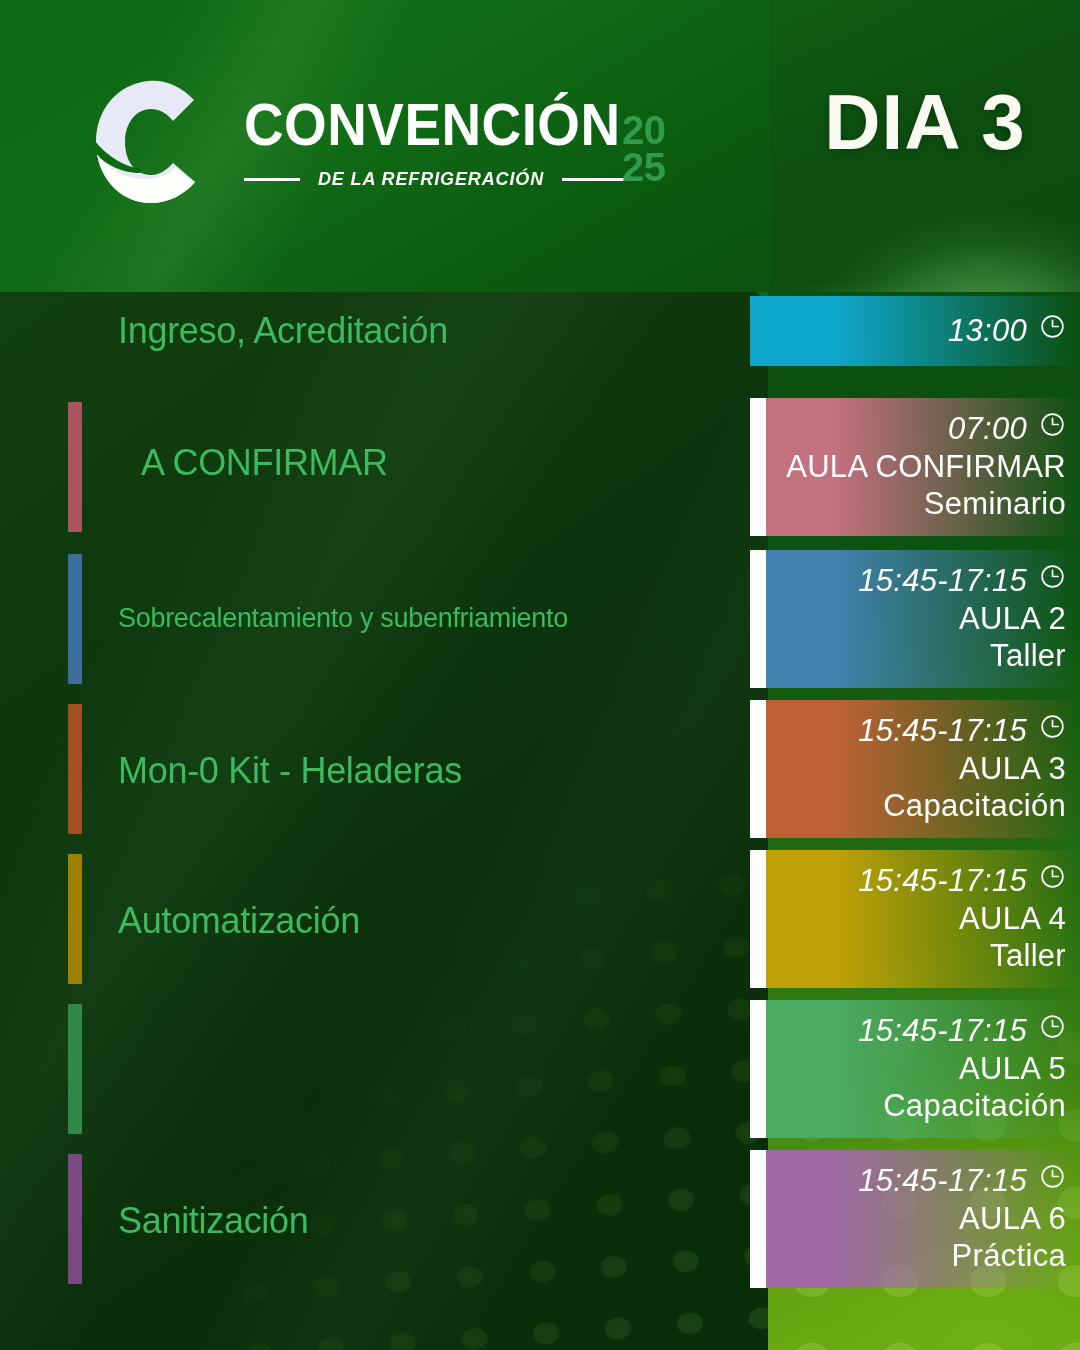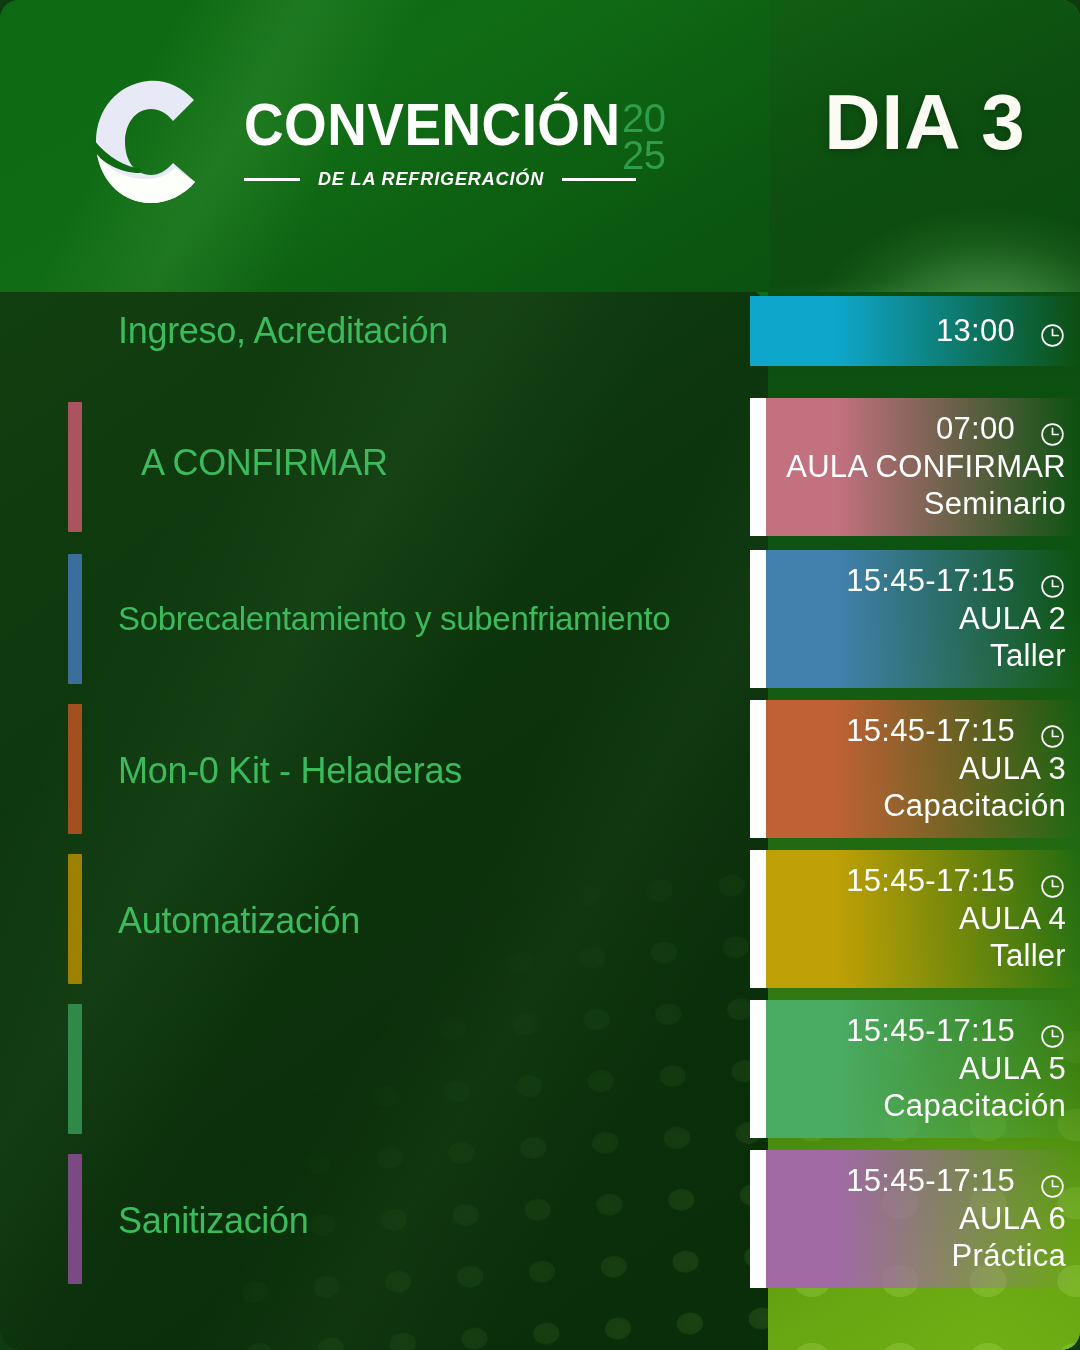--- a/index.html
+++ b/index.html
@@ -13,21 +13,20 @@
 
   
   .poster {
     position:absolute; inset:0;
     width:1080px; height:1350px;
     overflow:hidden;
     background:
       radial-gradient(ellipse 900px 700px at 92% 88%, #5a9c12 0%, rgba(90,156,18,0) 62%),
       radial-gradient(ellipse 760px 620px at 98% 62%, #3f8a12 0%, rgba(63,138,18,0) 60%),
       linear-gradient(160deg, #0f6a14 0%, #137016 22%, #0c5c11 55%, #0a4d0e 100%);
-    border-radius: 19px;
   }
 
   
   .poster-sheen {
     position:absolute; inset:0;
     background:
       linear-gradient(115deg, rgba(255,255,255,0.00) 18%, rgba(150,235,140,0.085) 31%, rgba(255,255,255,0.00) 43%),
       linear-gradient(115deg, rgba(255,255,255,0.00) 52%, rgba(140,225,130,0.06) 62%, rgba(255,255,255,0.00) 72%);
     pointer-events:none;
   }
@@ -65,22 +64,22 @@
     display:flex; align-items:center; gap:12px; margin-top:13px; width:392px;font-style:italic;
   }
   .logo-rule { flex:0 0 auto; height:3px; background:#ffffff; }
   .logo-rule.l { width:56px; }
   .logo-rule.r { flex:1 1 auto; }
   .logo-sub {
     font-size:19px; font-weight:700; letter-spacing:0.9px; color:#ffffff;
     white-space:nowrap; transform:scaleX(0.95);
   }
   .logo-year {
-    position:absolute; left:622px; top:100px;
-    font-size:40px; font-weight:400; line-height:0.92;
+    position:absolute; left:622px; top:112px;
+    font-size:40px; font-weight:700; line-height:0.92;
     color:#2f9c4d; letter-spacing:-0.5px;
   }
 
   .day-title {
     position:absolute; left:770px; top:0; width:310px; height:292px;
     display:flex; align-items:center; justify-content:center;
     font-size:78px; font-weight:800; color:#fbfbf4; letter-spacing:1px;
     padding-bottom:48px;
     text-shadow:0 2px 10px rgba(0,0,0,0.25);
   }
@@ -134,42 +133,42 @@
     position:absolute; left:68px; width:14px; border-radius:1px;
   }
 
   .row-title {
     position:absolute; left:118px; width:600px;
     color:#3cba5e;
     font-weight:400; font-size:36px; line-height:1.16;
     letter-spacing:-0.3px;
     display:flex; align-items:center;
   }
-  .row-title.small { font-size:33px;text-align:center; }
+  .row-title.small { font-size:27px;text-align:center; }
 
   .badge {
     position:absolute; left:750px; width:330px;
     display:flex; flex-direction:column; align-items:flex-end;
     justify-content:center;
     padding:0 14px 0 0;
     color:#ffffff;
     overflow:hidden;
   }
   .badge-edge {
     position:absolute; left:0; top:0; bottom:0; width:16px; background:#ffffff;
   }
   .badge-fill { position:absolute; inset:0; }
   .badge-body {
     position:relative; z-index:2;
     display:flex; flex-direction:column; align-items:flex-end; gap:1px;
     width:100%;
   }
   .badge-time {
-    display:flex; align-items:flex-end; gap:24px;
-    font-size:31px; line-height:1.18; font-weight:400; letter-spacing:0.3px;
+    display:flex; align-items:flex-start; gap:12px;
+    font-size:31px; line-height:1.18; font-weight:400; letter-spacing:0.3px;font-style:italic;
   }
   .badge-room { font-size:31px; line-height:1.18; font-weight:400; letter-spacing:0.3px; }
   .badge-kind { font-size:31px; line-height:1.18; font-weight:400; letter-spacing:0.3px; }
   .clock-icon { display:block; width:27px; height:27px; flex:0 0 auto; }
 </style>
 </head>
 <body>
 
 <div class="poster">
   <div class="poster-sheen"></div>

